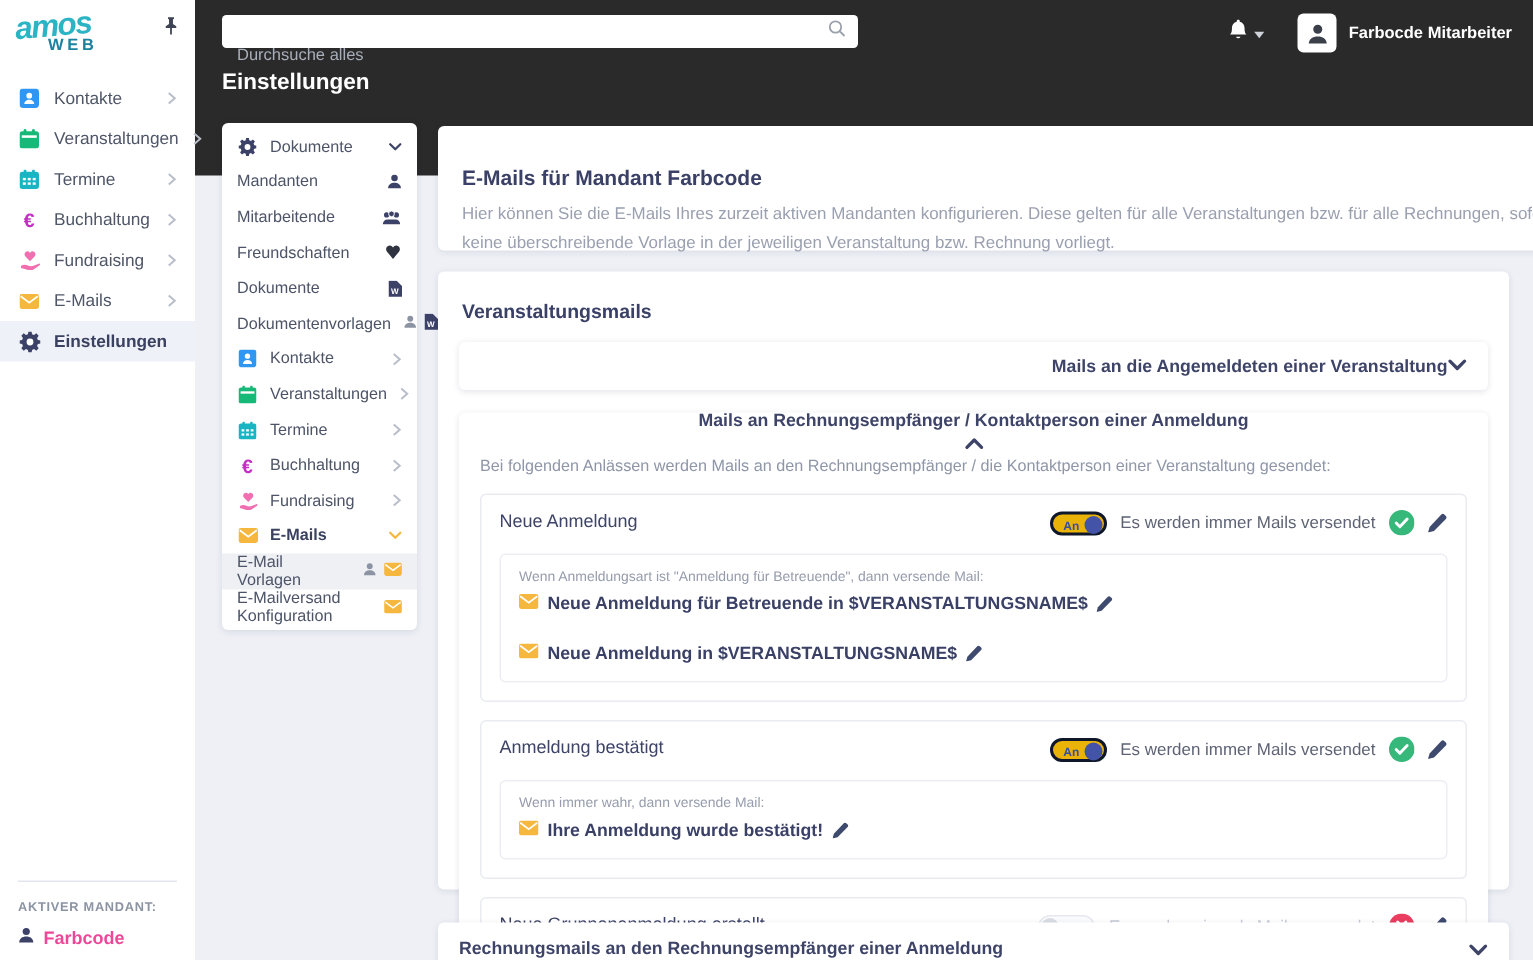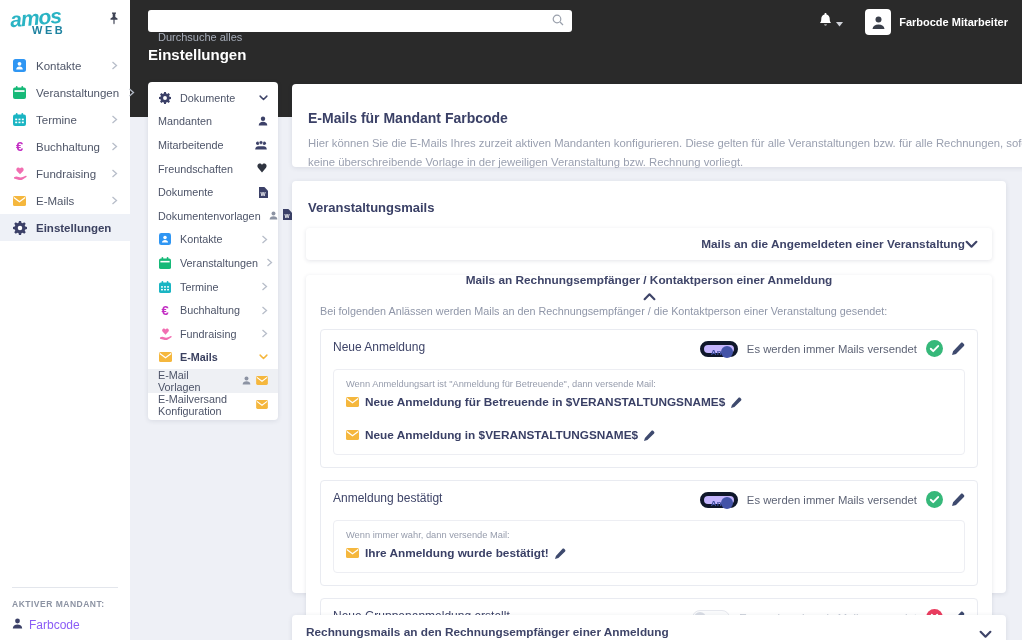--- a/index.html
+++ b/index.html
@@ -19,21 +19,21 @@
   .pin { position:absolute; right:11px; top:11px; cursor:pointer; }
   .nav { margin-top:6px; }
   .nav-item { height:27px; display:flex; align-items:center; gap:9px; padding:0 12px; font-size:11.5px; color:#4f5668; cursor:pointer; position:relative; }
   .nav-item .ni-icon { width:15px; display:flex; justify-content:center; align-items:center; flex:none; }
   .nav-item .ni-chev { margin-left:auto; display:flex; }
   .nav-item.active { background:#eef1f7; font-weight:700; color:#3b4160; }
   .euro-icon::before { content:"€"; font-weight:700; font-size:13px; color:#c32ec3; }
   .sidebar-bottom { position:absolute; left:0; right:0; bottom:8px; padding:0 12px; }
   .sb-divider { border-top:1px solid #e3e6ec; margin-bottom:11px; }
   .sb-label { font-size:8.5px; font-weight:700; letter-spacing:.5px; color:#8c93a3; }
-  .sb-mandant { margin-top:9px; display:flex; align-items:center; gap:6px; font-size:12px; font-weight:400; color:#8b5cf6; cursor:pointer;text-align:center; }
+  .sb-mandant { margin-top:9px; display:flex; align-items:center; gap:6px; font-size:12px; font-weight:700; color:#ec4899; cursor:pointer;text-align:center; }
 
   
   .topband { position:absolute; left:130px; top:0; width:892px; height:117px; background:#2a2a2a; z-index:1; }
   .search { position:absolute; left:18px; top:10px; width:424px; height:22px; background:#fff; border-radius:3px; display:flex; align-items:center; padding:0 8px 0 10px; }
   .search input { flex:1; border:none; outline:none; font-size:11px; color:#3c4168; font-family:inherit; background:transparent;margin-top:32px; }
   .search input::placeholder { color:#a8aeba; }
   .top-right { position:absolute; right:14px; top:9px; display:flex; align-items:center; }
   .bell-wrap { display:flex; align-items:center; gap:4px; cursor:pointer; margin-right:22px; }
   .avatar { width:26px; height:26px; background:#fff; border-radius:4px; display:flex; align-items:center; justify-content:center; cursor:pointer; }
   .user-name { font-size:11px; font-weight:700; color:#fff; margin-left:8px; cursor:pointer; }
@@ -71,21 +71,21 @@
   .status-text.off { color:#c6cbd6; }
   .cond-box { margin:2px 12px 12px; border:1px solid #edeef3; border-radius:4px; padding:9px 12px 10px; }
   .cond-label { font-size:9.3px; color:#969cac; }
   .mail-row { display:flex; align-items:center; gap:6px; margin:4px 0 0; }
   .mail-name { font-size:11.8px; font-weight:700; color:#3a4066; cursor:pointer; }
   .cond-gap { height:11px; }
   .bottom-card { top:615px; height:60px; padding:10px 14px 0; position:absolute; width:714px; display:flex; justify-content:space-between; }
 
   
   .toggle { position:relative; width:38px; height:16px; border-radius:9px; flex:none; cursor:pointer; }
-  .toggle.on { border:4px solid #0f172a; background:#c4b5fd; }
+  .toggle.on { border:2px solid #0f172a; background:#eab308; }
   .toggle.on .t-label { position:absolute; left:7px; top:3px; font-size:8px; font-weight:700; color:#3c4d9e; }
   .toggle.on .t-knob { position:absolute; right:1px; top:1px; width:12px; height:12px; border-radius:50%; background:#4353a8; }
   .toggle.off { border:1px solid #e6e8ee; background:#fafbfc; }
   .toggle.off .t-label { position:absolute; right:6px; top:3px; font-size:8px; font-weight:700; color:#c2c7d2; }
   .toggle.off .t-knob { position:absolute; left:1px; top:1px; width:12px; height:12px; border-radius:50%; background:#d9dde5; }
   .pencil { cursor:pointer; display:flex; }
   .status-circle { display:flex; }
 </style>
 </head>
 <body>

